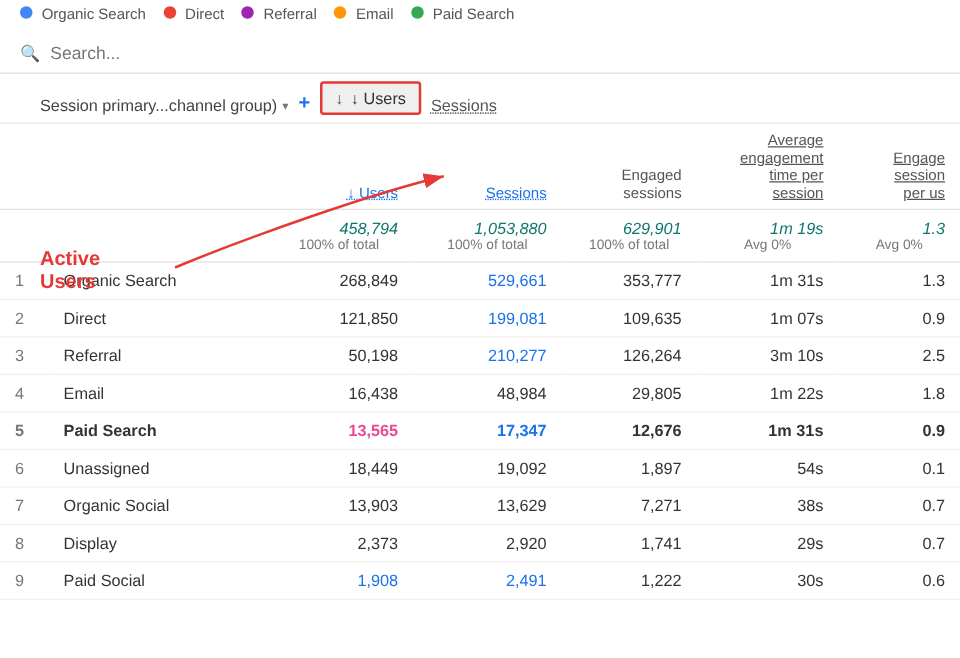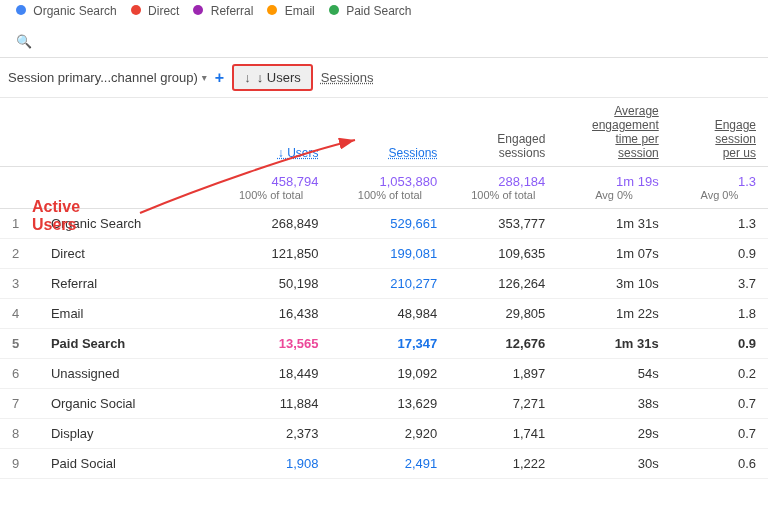--- a/index.html
+++ b/index.html
@@ -29,23 +29,23 @@
       align-items: center;
       gap: 14px;
       font-size: 12px;
       color: #555;
     }
     .legend-dot {
       width: 10px; height: 10px; border-radius: 50%; display: inline-block; margin-right: 4px;
     }
 
     .filter-row {
-      padding: 6px 8px;
-      display: flex;
-      align-items: center;
+      padding: 6px 32px;
+      display: flex;
+      align-items: flex-end;
       gap: 8px;
       font-size: 13px;
       color: #444;
       border-bottom: 1px solid #e8e8e8;
     }
     .filter-label {
       display: flex;
       align-items: center;
       gap: 4px;
     }
@@ -107,21 +107,21 @@
     .data-table .row-num {
       color: #777;
       text-align: center;
       width: 30px;
     }
     .data-table .total-row td {
       border-top: 1px solid #e0e0e0;
       border-bottom: 1px solid #e0e0e0;
       font-size: 13px;
     }
-    .total-main { font-weight: normal; color: #8b5cf6; }
+    .total-main { font-weight: normal; color: #0f766e; font-style: italic; }
     .total-sub { color: #777; font-size: 11px; text-align: center; }
     .bold-row td { font-weight: bold; }
 
     
     .active-users-label {
       color: #e53935;
       font-size: 16px;
       font-weight: bold;
       position: absolute;
       left: 16px;
@@ -168,20 +168,21 @@
     <span>Email</span>
   </span>
   <span>
     <span class="legend-dot" style="background:#34a853;"></span>
     <span>Paid Search</span>
   </span>
 </div>
 
 <div class="top-bar">
   <span class="search-icon-wrap">🔍</span>
+  <input class="search-input" type="text" placeholder="Search..." style="">
 </div>
 
 <div class="filter-row">
   <div class="filter-label">
     <span>Session primary...channel group)</span>
     <span class="chevron-down">▾</span>
   </div>
   <span class="plus-btn">+</span>
 
   <div style="position:relative; display:inline-block;">
@@ -232,21 +233,21 @@
         <td class="left-align"></td>
         <td>
           <div class="total-main">458,794</div>
           <div class="total-sub">100% of total</div>
         </td>
         <td>
           <div class="total-main">1,053,880</div>
           <div class="total-sub">100% of total</div>
         </td>
         <td>
-          <div class="total-main">288,184</div>
+          <div class="total-main">629,901</div>
           <div class="total-sub">100% of total</div>
         </td>
         <td>
           <div class="total-main">1m 19s</div>
           <div class="total-sub">Avg 0%</div>
         </td>
         <td>
           <div class="total-main">1.3</div>
           <div class="total-sub">Avg 0%</div>
         </td>
@@ -270,21 +271,21 @@
     <td>1m 07s</td>
     <td>0.9</td>
   </tr>
         <tr>
     <td class="left-align row-num">3</td>
     <td class="left-align " style="cursor:pointer; color:#333">Referral</td>
     <td style="color:#333">50,198</td>
     <td style="color:#1a73e8">210,277</td>
     <td>126,264</td>
     <td>3m 10s</td>
-    <td>3.7</td>
+    <td>2.5</td>
   </tr>
         <tr>
     <td class="left-align row-num">4</td>
     <td class="left-align " style="cursor:pointer; color:#333">Email</td>
     <td style="color:#333">16,438</td>
     <td style="color:#333">48,984</td>
     <td>29,805</td>
     <td>1m 22s</td>
     <td>1.8</td>
   </tr>
@@ -297,26 +298,26 @@
     <td>1m 31s</td>
     <td>0.9</td>
   </tr>
         <tr>
     <td class="left-align row-num">6</td>
     <td class="left-align " style="cursor:pointer; color:#333">Unassigned</td>
     <td style="color:#333">18,449</td>
     <td style="color:#333">19,092</td>
     <td>1,897</td>
     <td>54s</td>
-    <td>0.2</td>
+    <td>0.1</td>
   </tr>
         <tr>
     <td class="left-align row-num">7</td>
     <td class="left-align " style="cursor:pointer; color:#333">Organic Social</td>
-    <td style="color:#333">11,884</td>
+    <td style="color:#333">13,903</td>
     <td style="color:#333">13,629</td>
     <td>7,271</td>
     <td>38s</td>
     <td>0.7</td>
   </tr>
         <tr>
     <td class="left-align row-num">8</td>
     <td class="left-align " style="cursor:pointer; color:#333">Display</td>
     <td style="color:#333">2,373</td>
     <td style="color:#333">2,920</td>

